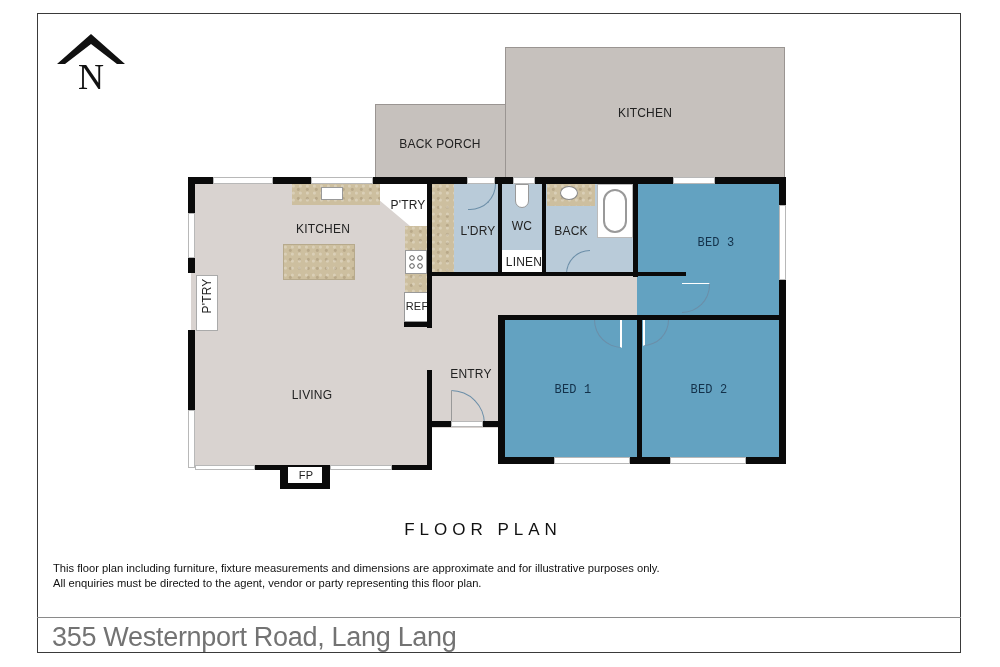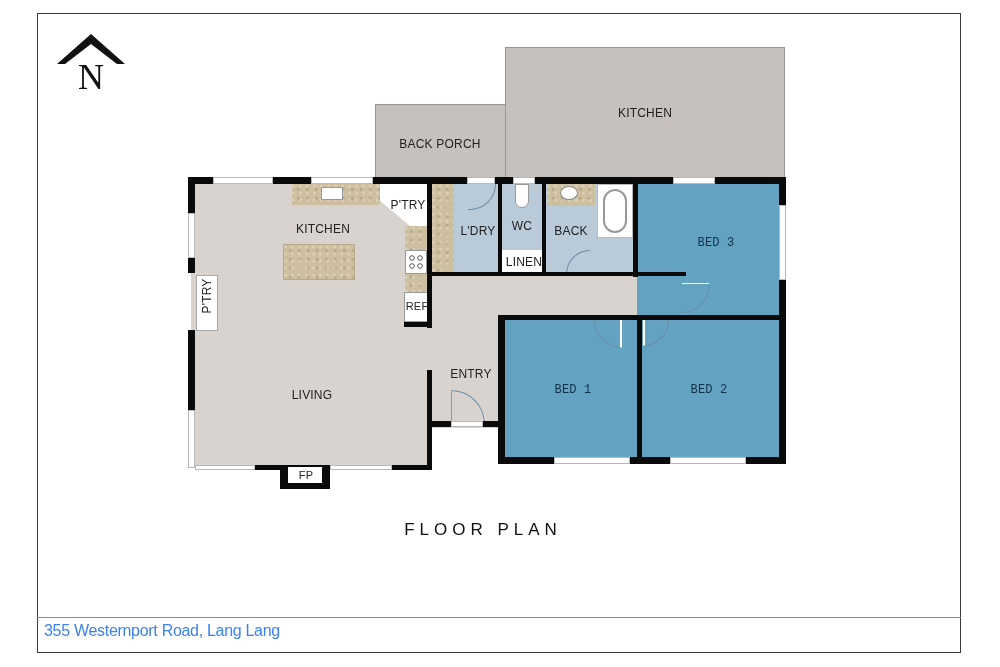--- a/index.html
+++ b/index.html
@@ -11,21 +11,21 @@
                border-top: 1px solid #8a8a8a; }
     .abs { position: absolute; }
     .label { position: absolute; font-size: 12px; color: #222; white-space: nowrap;
              transform: translate(-50%, -50%); letter-spacing: 0.2px; }
     .label.small { font-size: 11px; }
     .label.dark-blue { color: #13314a; font-family: Liberation Mono, monospace; }
     .title { position: absolute; left: 483px; top: 530px; transform: translate(-50%,-50%);
              font-size: 17px; letter-spacing: 5px; color: #111; white-space: nowrap; }
     .disclaimer { position: absolute; left: 53px; top: 561px; font-size: 11.2px; line-height: 14.5px; color: #111; }
     .disclaimer div { white-space: nowrap; }
-    .address { position: absolute; left: 44px; top: 622px; font-size: 16px; color: #3b82f6; white-space: nowrap;
+    .address { position: absolute; left: 52px; top: 622px; font-size: 27px; color: #737373; white-space: nowrap;
                letter-spacing: -0.3px; }
     .porch { background: #c6c1bd; border: 1px solid #9a9592; box-sizing: border-box; }
     .floor { background: #d9d3d0; }
     .wet { background: #b9cbd9; }
     .bed { background: #63a2c1; }
     .stone { background: #cdbf9f;
              background-image: radial-gradient(circle at 20% 30%, rgba(255,255,255,0.25) 1px, transparent 2px),
                                radial-gradient(circle at 70% 60%, rgba(120,100,70,0.25) 1px, transparent 2px);
              background-size: 7px 7px, 9px 9px; }
     .wall { background: #0a0a0a; position: absolute; }
@@ -142,14 +142,16 @@
 <div class="win" style="left:188px; top:410px; width:7px; height:58px;"></div>
 <div class="win" style="left:195px; top:465px; width:60px; height:5px;"></div>
 <div class="win" style="left:330px; top:465px; width:62px; height:5px;"></div>
 <div class="win" style="left:779px; top:205px; width:7px; height:75px;"></div>
 <div class="win" style="left:554px; top:457px; width:76px; height:7px;"></div>
 <div class="win" style="left:670px; top:457px; width:76px; height:7px;"></div>
 <div class="win" style="left:451px; top:421px; width:32px; height:6px;"></div>
 
 <div class="title">FLOOR PLAN</div>
 <div class="disclaimer">
+  <div>This floor plan including furniture, fixture measurements and dimensions are approximate and for illustrative purposes only.</div>
+  <div>All enquiries must be directed to the agent, vendor or party representing this floor plan.</div>
 </div>
 <div class="address">355 Westernport Road, Lang Lang</div>
 
 </body></html>

